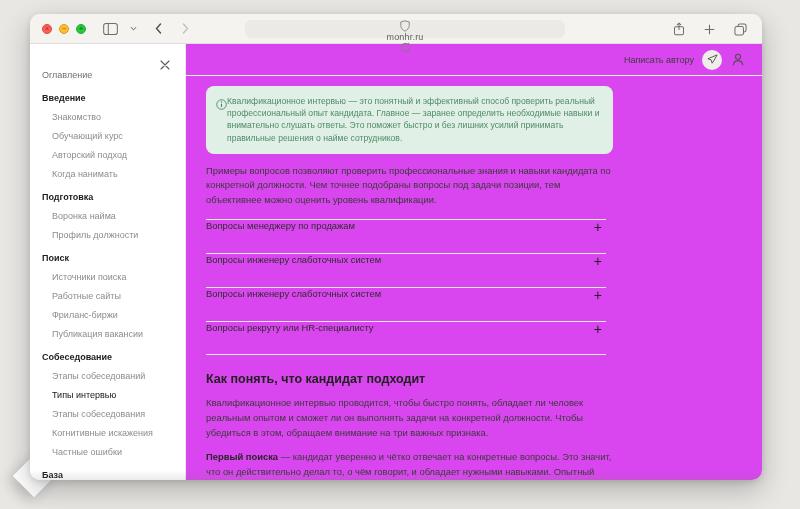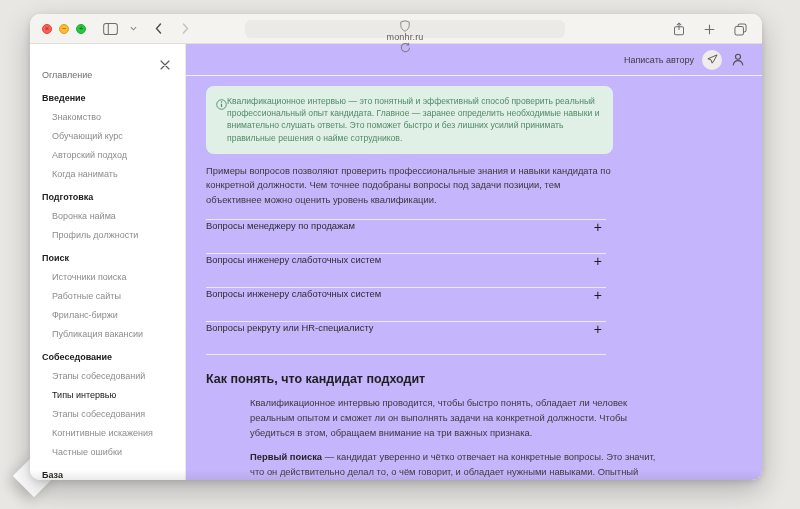--- a/index.html
+++ b/index.html
@@ -67,21 +67,21 @@
     width:155px; flex:0 0 155px; background:#fff; position:relative;
     padding:12px 10px 10px 12px; overflow:hidden;
   }
   .close-btn { position:absolute; right:12px; top:9px; padding:3px; cursor:pointer; }
   .toc-title { font-size:9px; color:#6f6e6c; margin:14px 0 2px; }
   .toc-section-label { font-size:9px; font-weight:700; color:#1d1d1b; margin-top:13px; }
   .toc-item { font-size:9px; color:#8d8c8a; margin-top:9px; padding-left:10px; cursor:pointer; white-space:nowrap; }
   .toc-item.active { color:#161616; }
 
   
-  .main { flex:1; border-left:1px solid #eceae7; display:flex; flex-direction:column; min-width:0; background:#c4b5fd; }
+  .main { flex:1; border-left:1px solid #eceae7; display:flex; flex-direction:column; min-width:0; background:#d946ef; }
   .main-header {
     height:32px; flex:0 0 32px; display:flex; align-items:center; justify-content:flex-end;
     gap:8px; padding-right:16px; border-bottom:1px solid #f2f0ed;
   }
   .write-author { font-size:9px; color:#3d3d3b; cursor:pointer; }
   .send-circle { width:20px; height:20px; border-radius:50%; background:#efedea;
     display:flex; align-items:center; justify-content:center; cursor:pointer; }
   .account { display:flex; align-items:center; cursor:pointer; padding:2px; }
 
   .article { padding:10px 0 0 20px; width:428px; }
@@ -98,21 +98,21 @@
   .accordions { margin-top:11px; width:400px; }
   .acc-row {
     display:flex; align-items:flex-start; justify-content:space-between;
     border-top:1px solid #eceae7; height:34px; cursor:pointer;
   }
   .acc-row:last-child { border-bottom:1px solid #eceae7; }
   .acc-label { font-size:9.4px; color:#2e2e2c; }
   .acc-plus { font-size:14px; font-weight:300; color:#1d1d1b; margin-right:4px; line-height:1; }
 
   .h2 { margin-top:17px; font-size:12.5px; font-weight:700; color:#1f1f1d; }
-  .para { margin-top:9px; font-size:9.4px; line-height:1.6; color:#3a3a38; width:412px;margin-left:44px; }
+  .para { margin-top:9px; font-size:9.4px; line-height:1.6; color:#3a3a38; width:412px; }
   .para b { color:#262624; }
 </style>
 </head>
 <body>
 
 <div class="tail"></div>
 
 <div class="window">
 
   <div class="toolbar">

